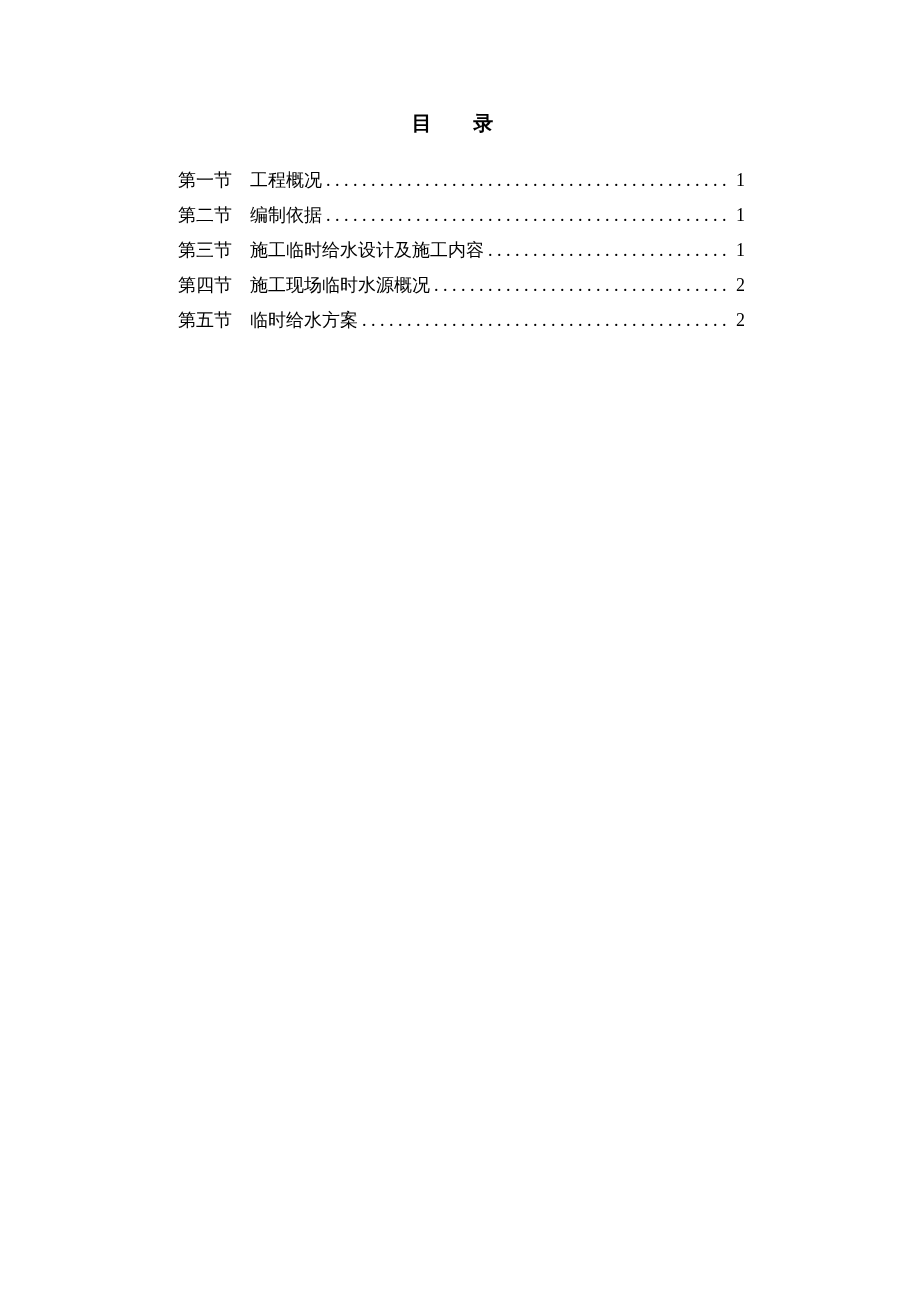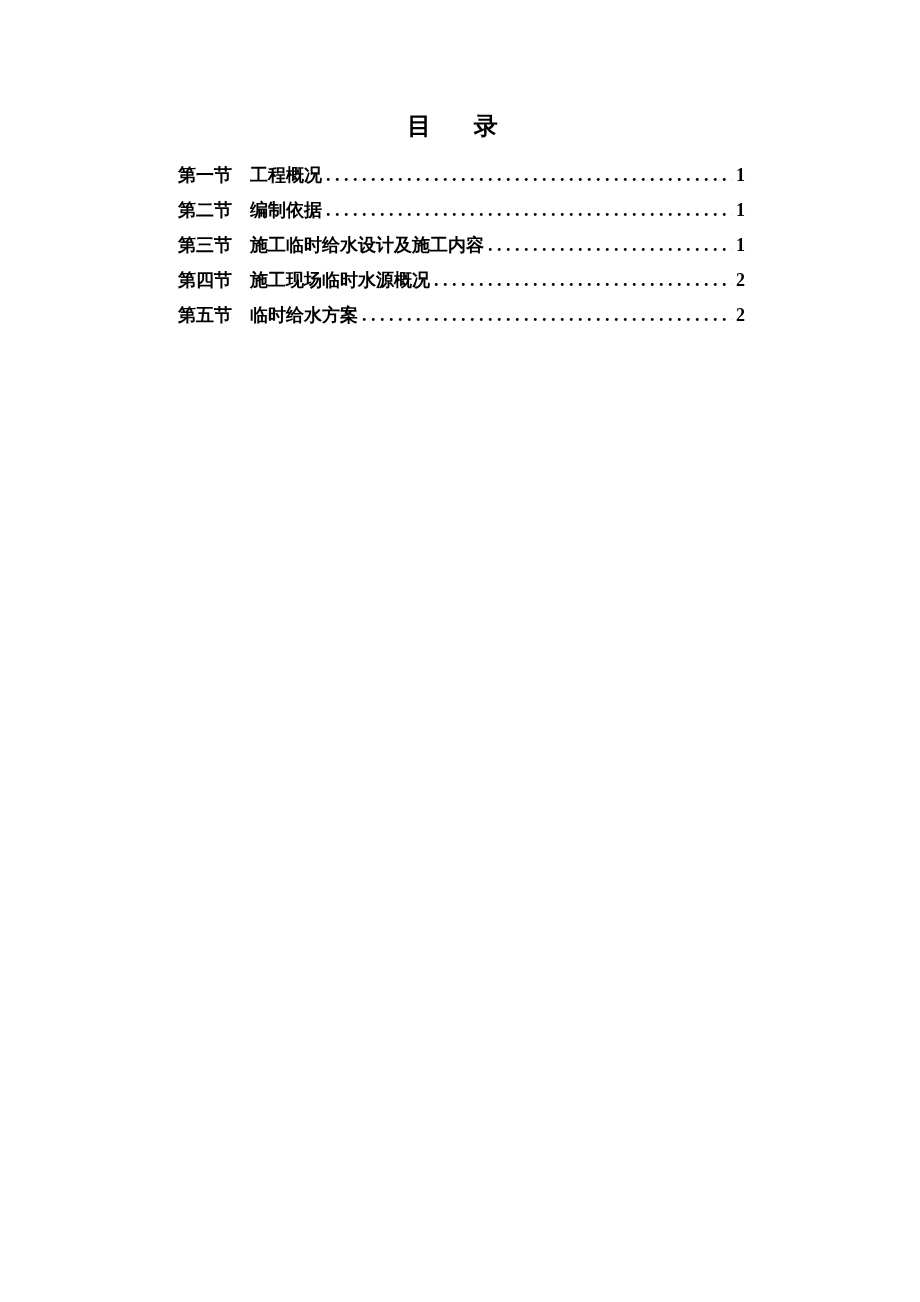--- a/index.html
+++ b/index.html
@@ -12,35 +12,34 @@
   .page {
     width: 920px;
     height: 1302px;
     box-sizing: border-box;
     padding: 110px 175px 0 178px;
     position: relative;
   }
   .title {
     text-align: center;
     font-family: "SimHei", "黑体", sans-serif;
-    font-size: 24px;
+    font-size: 20px;
     font-weight: bold;
     letter-spacing: 18px;
-    margin-bottom: 24px;
+    margin-bottom: 34px;
   }
   .toc {
     font-size: 18px;
     line-height: 1;
   }
   .toc-row {
     display: flex;
     align-items: center;
     margin-bottom: 17px;
     white-space: nowrap;
-    font-weight: bold;
   }
   .sec {
     flex: 0 0 auto;
     margin-right: 18px;
   }
   .name {
     flex: 0 0 auto;
   }
   .dots {
     flex: 1 1 auto;

